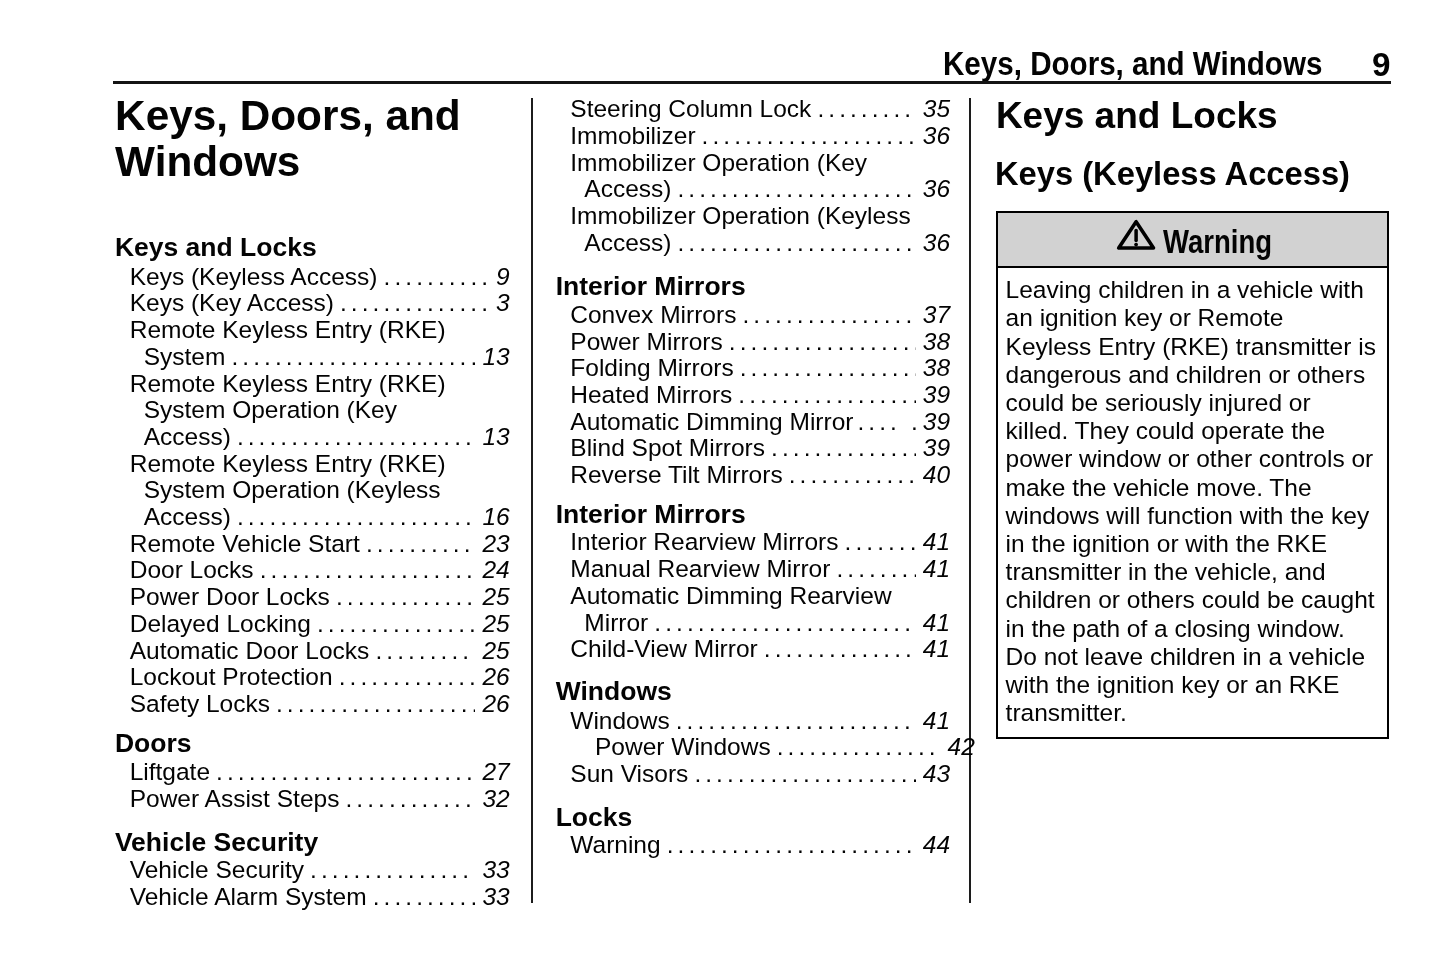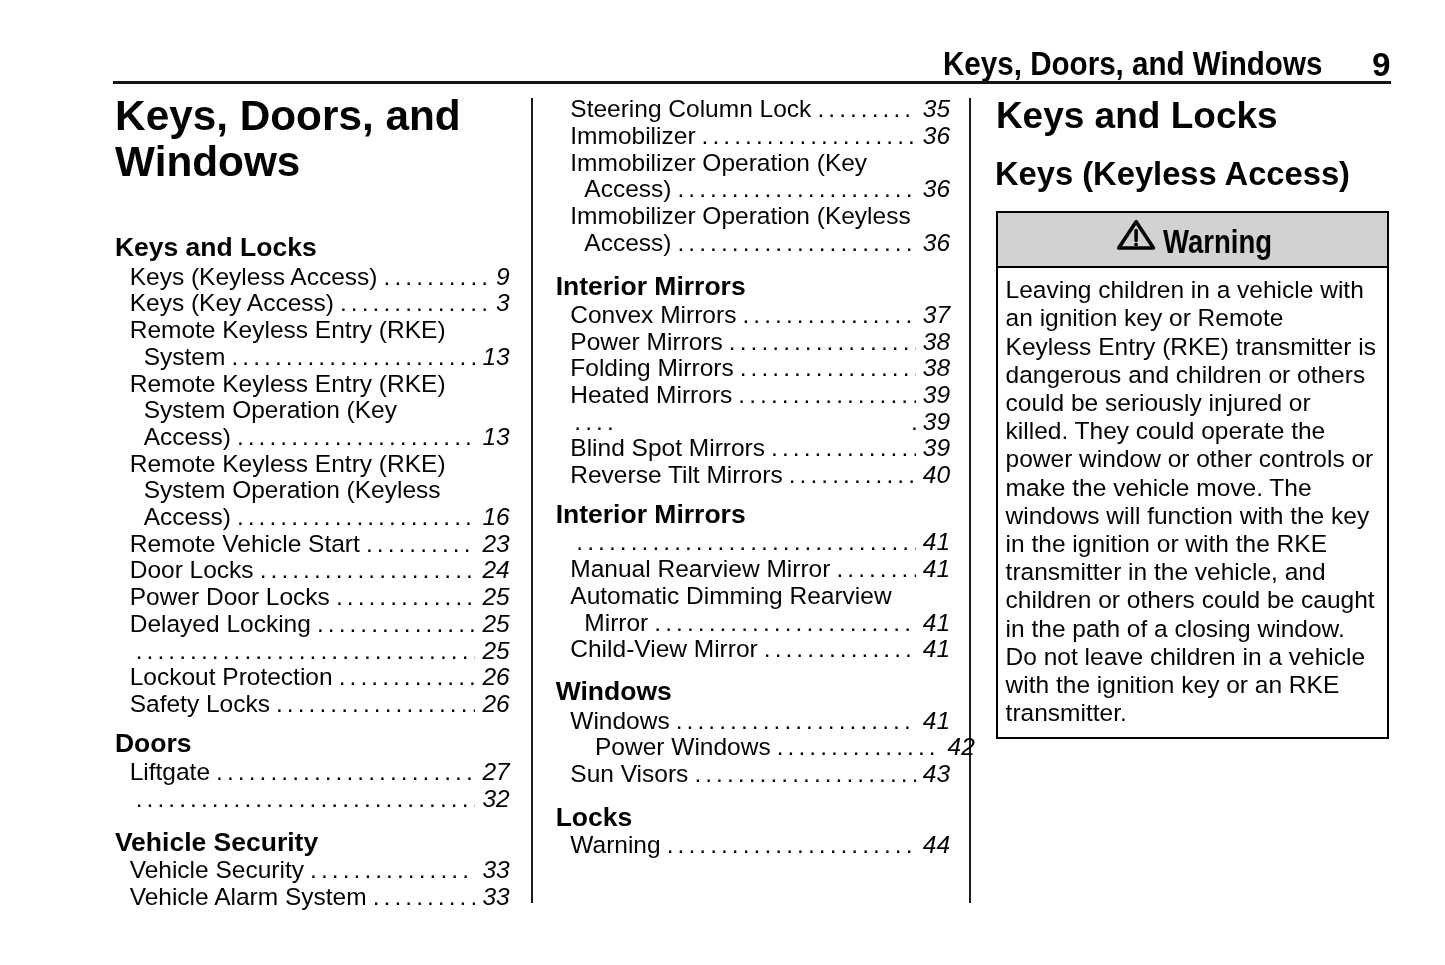--- a/index.html
+++ b/index.html
@@ -50,31 +50,31 @@
 <div class="row" style="left:129.7px;top:504.0px;width:380.0px"><span class="nm" style="padding-left:14px">Access)</span><span class="dots"> . . . . . . . . . . . . . . . . . . . . . . . . . . . . . . . . . . . . . . . .</span><span class="pg">16</span></div>
 
 <div class="row" style="left:129.7px;top:530.7px;width:380.0px"><span class="nm" style="padding-left:0px">Remote Vehicle Start</span><span class="dots"> . . . . . . . . . . . . . . . . . . . . . . . . . . . . . . . . . . . . . . . .</span><span class="pg">23</span></div>
 
 <div class="row" style="left:129.7px;top:557.4px;width:380.0px"><span class="nm" style="padding-left:0px">Door Locks</span><span class="dots"> . . . . . . . . . . . . . . . . . . . . . . . . . . . . . . . . . . . . . . . .</span><span class="pg">24</span></div>
 
 <div class="row" style="left:129.7px;top:584.1px;width:380.0px"><span class="nm" style="padding-left:0px">Power Door Locks</span><span class="dots"> . . . . . . . . . . . . . . . . . . . . . . . . . . . . . . . . . . . . . . . .</span><span class="pg">25</span></div>
 
 <div class="row" style="left:129.7px;top:610.8px;width:380.0px"><span class="nm" style="padding-left:0px">Delayed Locking</span><span class="dots"> . . . . . . . . . . . . . . . . . . . . . . . . . . . . . . . . . . . . . . . .</span><span class="pg">25</span></div>
 
-<div class="row" style="left:129.7px;top:637.5px;width:380.0px"><span class="dots"> . . . . . . . . . . . . . . . . . . . . . . . . . . . . . . . . . . . . . . . .</span><span class="pg">25</span></div>
+<div class="row" style="left:129.7px;top:637.5px;width:380.0px"><span class="nm" style="padding-left:0px">Automatic Door Locks</span><span class="dots"> . . . . . . . . . . . . . . . . . . . . . . . . . . . . . . . . . . . . . . . .</span><span class="pg">25</span></div>
 
 <div class="row" style="left:129.7px;top:664.2px;width:380.0px"><span class="nm" style="padding-left:0px">Lockout Protection</span><span class="dots"> . . . . . . . . . . . . . . . . . . . . . . . . . . . . . . . . . . . . . . . .</span><span class="pg">26</span></div>
 
 <div class="row" style="left:129.7px;top:690.9px;width:380.0px"><span class="nm" style="padding-left:0px">Safety Locks</span><span class="dots"> . . . . . . . . . . . . . . . . . . . . . . . . . . . . . . . . . . . . . . . .</span><span class="pg">26</span></div>
 
 <div class="sh" style="left:114.9px;top:730.1px">Doors</div>
 
 <div class="row" style="left:129.7px;top:759.3px;width:380.0px"><span class="nm" style="padding-left:0px">Liftgate</span><span class="dots"> . . . . . . . . . . . . . . . . . . . . . . . . . . . . . . . . . . . . . . . .</span><span class="pg">27</span></div>
 
-<div class="row" style="left:129.7px;top:786.0px;width:380.0px"><span class="dots"> . . . . . . . . . . . . . . . . . . . . . . . . . . . . . . . . . . . . . . . .</span><span class="pg">32</span></div>
+<div class="row" style="left:129.7px;top:786.0px;width:380.0px"><span class="nm" style="padding-left:0px">Power Assist Steps</span><span class="dots"> . . . . . . . . . . . . . . . . . . . . . . . . . . . . . . . . . . . . . . . .</span><span class="pg">32</span></div>
 
 <div class="sh" style="left:114.9px;top:829.3px">Vehicle Security</div>
 
 <div class="row" style="left:129.7px;top:857.4px;width:380.0px"><span class="nm" style="padding-left:0px">Vehicle Security</span><span class="dots"> . . . . . . . . . . . . . . . . . . . . . . . . . . . . . . . . . . . . . . . .</span><span class="pg">33</span></div>
 
 <div class="row" style="left:129.7px;top:884.1px;width:380.0px"><span class="nm" style="padding-left:0px">Vehicle Alarm System</span><span class="dots"> . . . . . . . . . . . . . . . . . . . . . . . . . . . . . . . . . . . . . . . .</span><span class="pg">33</span></div>
 
 <div class="row" style="left:570.3px;top:96.1px;width:379.8px"><span class="nm" style="padding-left:0px">Steering Column Lock</span><span class="dots"> . . . . . . . . . . . . . . . . . . . . . . . . . . . . . . . . . . . . . . . .</span><span class="pg">35</span></div>
 
 <div class="row" style="left:570.3px;top:122.8px;width:379.8px"><span class="nm" style="padding-left:0px">Immobilizer</span><span class="dots"> . . . . . . . . . . . . . . . . . . . . . . . . . . . . . . . . . . . . . . . .</span><span class="pg">36</span></div>
@@ -90,29 +90,29 @@
 <div class="sh" style="left:555.7px;top:272.8px">Interior Mirrors</div>
 
 <div class="row" style="left:570.3px;top:301.8px;width:379.8px"><span class="nm" style="padding-left:0px">Convex Mirrors</span><span class="dots"> . . . . . . . . . . . . . . . . . . . . . . . . . . . . . . . . . . . . . . . .</span><span class="pg">37</span></div>
 
 <div class="row" style="left:570.3px;top:328.5px;width:379.8px"><span class="nm" style="padding-left:0px">Power Mirrors</span><span class="dots"> . . . . . . . . . . . . . . . . . . . . . . . . . . . . . . . . . . . . . . . .</span><span class="pg">38</span></div>
 
 <div class="row" style="left:570.3px;top:355.2px;width:379.8px"><span class="nm" style="padding-left:0px">Folding Mirrors</span><span class="dots"> . . . . . . . . . . . . . . . . . . . . . . . . . . . . . . . . . . . . . . . .</span><span class="pg">38</span></div>
 
 <div class="row" style="left:570.3px;top:381.9px;width:379.8px"><span class="nm" style="padding-left:0px">Heated Mirrors</span><span class="dots"> . . . . . . . . . . . . . . . . . . . . . . . . . . . . . . . . . . . . . . . .</span><span class="pg">39</span></div>
 
-<div class="row" style="left:570.3px;top:408.6px;width:379.8px"><span class="nm" style="word-spacing:-2.75px"> . . . .</span><span style="flex:1"></span><span class="nm">.</span><span class="pg">39</span></div>
+<div class="row" style="left:570.3px;top:408.6px;width:379.8px"><span class="nm">Automatic Dimming Mirror</span><span class="nm" style="word-spacing:-2.75px"> . . . .</span><span style="flex:1"></span><span class="nm">.</span><span class="pg">39</span></div>
 
 <div class="row" style="left:570.3px;top:435.3px;width:379.8px"><span class="nm" style="padding-left:0px">Blind Spot Mirrors</span><span class="dots"> . . . . . . . . . . . . . . . . . . . . . . . . . . . . . . . . . . . . . . . .</span><span class="pg">39</span></div>
 
 <div class="row" style="left:570.3px;top:462.0px;width:379.8px"><span class="nm" style="padding-left:0px">Reverse Tilt Mirrors</span><span class="dots"> . . . . . . . . . . . . . . . . . . . . . . . . . . . . . . . . . . . . . . . .</span><span class="pg">40</span></div>
 
 <div class="sh" style="left:555.7px;top:500.7px">Interior Mirrors</div>
 
-<div class="row" style="left:570.3px;top:529.4px;width:379.8px"><span class="dots"> . . . . . . . . . . . . . . . . . . . . . . . . . . . . . . . . . . . . . . . .</span><span class="pg">41</span></div>
+<div class="row" style="left:570.3px;top:529.4px;width:379.8px"><span class="nm" style="padding-left:0px">Interior Rearview Mirrors</span><span class="dots"> . . . . . . . . . . . . . . . . . . . . . . . . . . . . . . . . . . . . . . . .</span><span class="pg">41</span></div>
 
 <div class="row" style="left:570.3px;top:556.1px;width:379.8px"><span class="nm" style="padding-left:0px">Manual Rearview Mirror</span><span class="dots"> . . . . . . . . . . . . . . . . . . . . . . . . . . . . . . . . . . . . . . . .</span><span class="pg">41</span></div>
 
 <div class="row" style="left:570.3px;top:582.8px;width:379.8px"><span class="nm" style="padding-left:0px">Automatic Dimming Rearview</span></div>
 
 <div class="row" style="left:570.3px;top:609.5px;width:379.8px"><span class="nm" style="padding-left:14px">Mirror</span><span class="dots"> . . . . . . . . . . . . . . . . . . . . . . . . . . . . . . . . . . . . . . . .</span><span class="pg">41</span></div>
 
 <div class="row" style="left:570.3px;top:636.2px;width:379.8px"><span class="nm" style="padding-left:0px">Child-View Mirror</span><span class="dots"> . . . . . . . . . . . . . . . . . . . . . . . . . . . . . . . . . . . . . . . .</span><span class="pg">41</span></div>
 
 <div class="sh" style="left:555.7px;top:677.8px">Windows</div>

